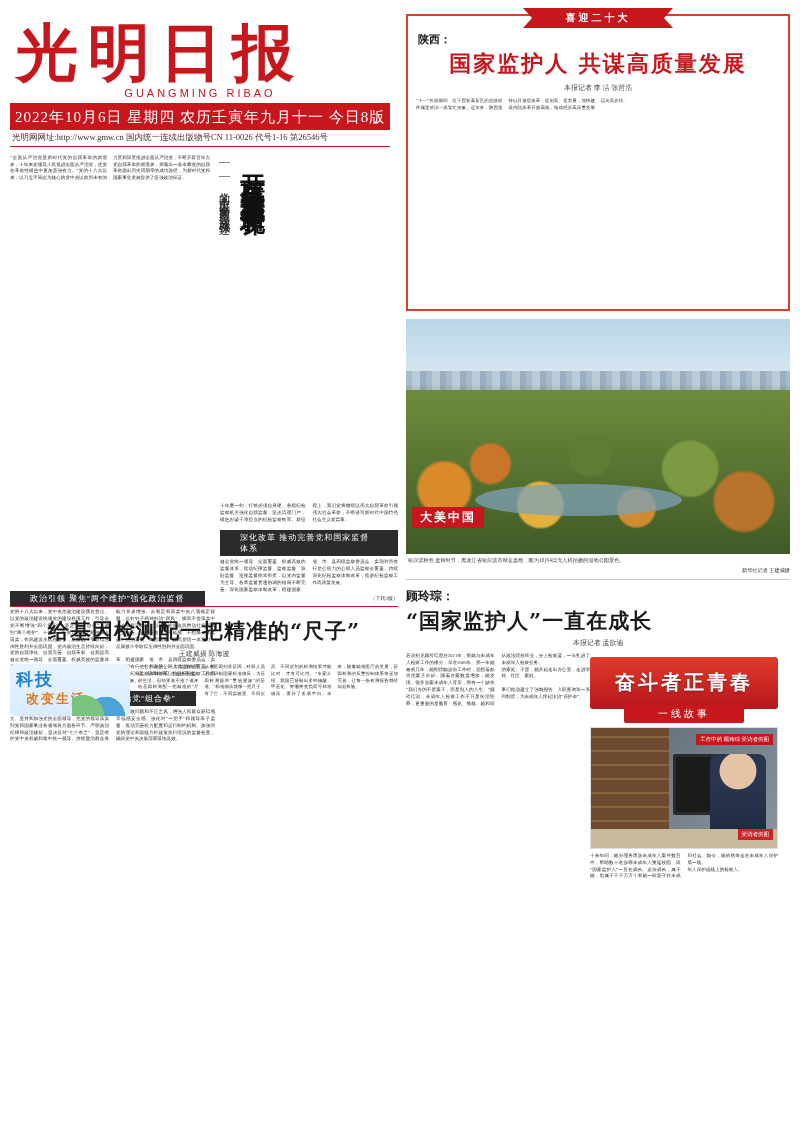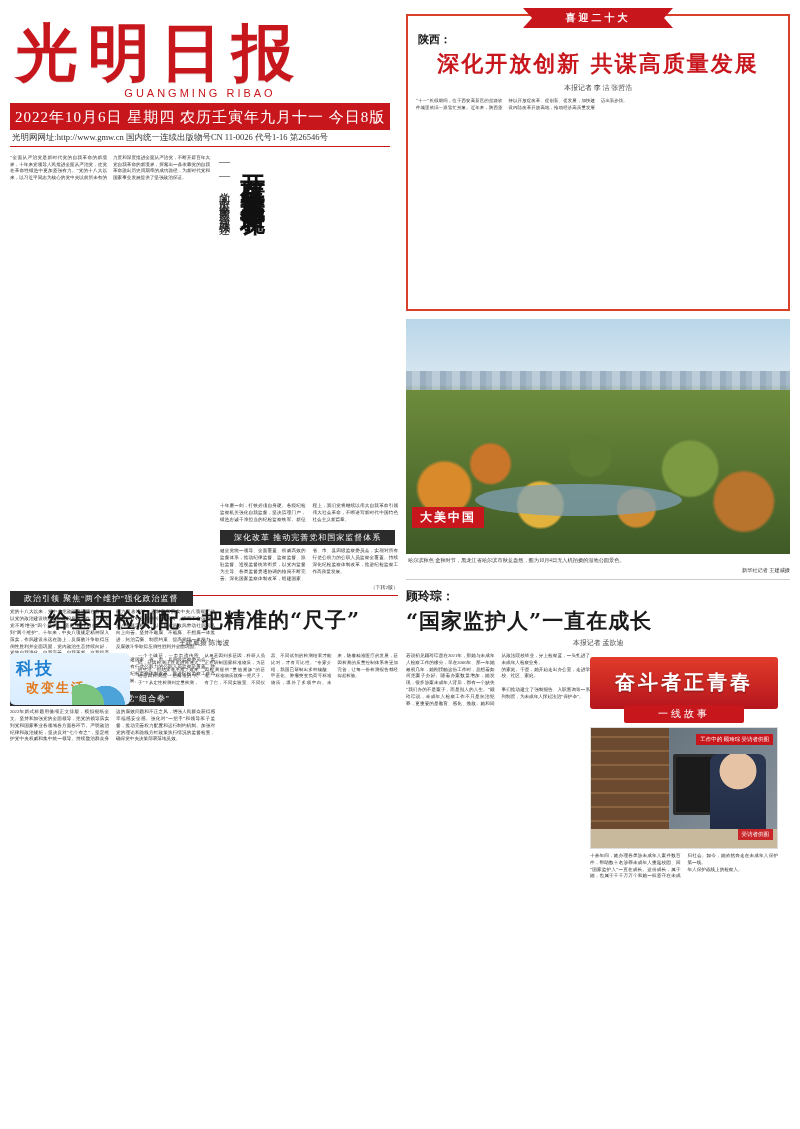--- a/index.html
+++ b/index.html
@@ -53,21 +53,21 @@
     line-height:1.15;height:430px;
   }
   .vsub{
     writing-mode:vertical-rl;text-orientation:upright;
     font-size:11px;letter-spacing:2px;color:#222;height:430px;
     line-height:1.4;
   }
 
   .sec-tag{
     display:inline-block;background:#2b2b2b;color:#fff;font-size:8px;
-    padding:2px 14px;margin:6px 0 3px;font-family:"Liberation Sans", sans-serif;
+    padding:2px 20px;margin:6px 0 3px;font-family:"Liberation Sans", sans-serif;
     letter-spacing:1px;
   }
   .col2{column-count:2;column-gap:7px;font-size:4.6px;line-height:1.5;text-align:justify;color:#2b2b2b;}
   .col4{column-count:4;column-gap:6px;font-size:4.4px;line-height:1.5;text-align:justify;color:#2b2b2b;}
 
   
   .feature-title{
     font-family:"DejaVu Serif", serif;font-weight:700;font-size:21px;
     text-align:center;letter-spacing:1px;margin:10px 0 4px;
   }
@@ -211,21 +211,21 @@
         </div>
         <div class="col4" style="height:215px;">一个个碱基，一串串遗传密码，基因检测正在走进普通人的生活。但结果准不准？谁来给基因检测配一把精准的“尺子”？从定性检测到定量检测，从单基因到多基因，科研人员正在研制国家标准物质，为基因检测提供“量值溯源”的基准。“标准物质就像一把尺子，有了它，不同实验室、不同仪器、不同试剂的检测结果才能比对，才有可比性。”专家介绍，我国已研制出多种核酸、甲基化、肿瘤突变负荷等标准物质，填补了多项空白。未来，随着精准医疗的发展，基因检测的质量控制体系将更加完善，让每一份检测报告都经得起检验。</div>
       </div>
     </div>
 
     <div class="right-col">
 
       <div class="redbox">
         <div class="ribbon">喜迎二十大</div>
         <div class="prov">陕西：</div>
-        <div class="rb-title">深化开放创新  共谋高质量发展</div>
+        <div class="rb-title">国家监护人  共谋高质量发展</div>
         <div class="byline">本报记者   李  洁   张哲浩</div>
         <div class="col4" style="height:205px;">“十一”长假期间，位于西安高新区的丝路软件城里依旧一派繁忙景象。近年来，陕西坚持以开放促改革、促创新、促发展，加快建设内陆改革开放高地，推动经济高质量发展迈出新步伐。</div>
         <div class="col4" style="margin-top:-205px;height:205px;opacity:0;">从“陕西制造”到“陕西智造”，一批重大创新平台相继落地。秦创原创新驱动平台建设三年行动计划深入实施，科技成果转化“三项改革”试点扩面，全省技术合同成交额连年攀升。中欧班列长安号开行质量稳居全国前列，西安国际港站成为内陆地区规模最大的国际中转内陆港。</div>
       </div>
 
       <div class="photo">
         <div class="sky"></div>
         <div class="city"></div>
         <div class="trees"></div>
         <div class="pond"></div>

